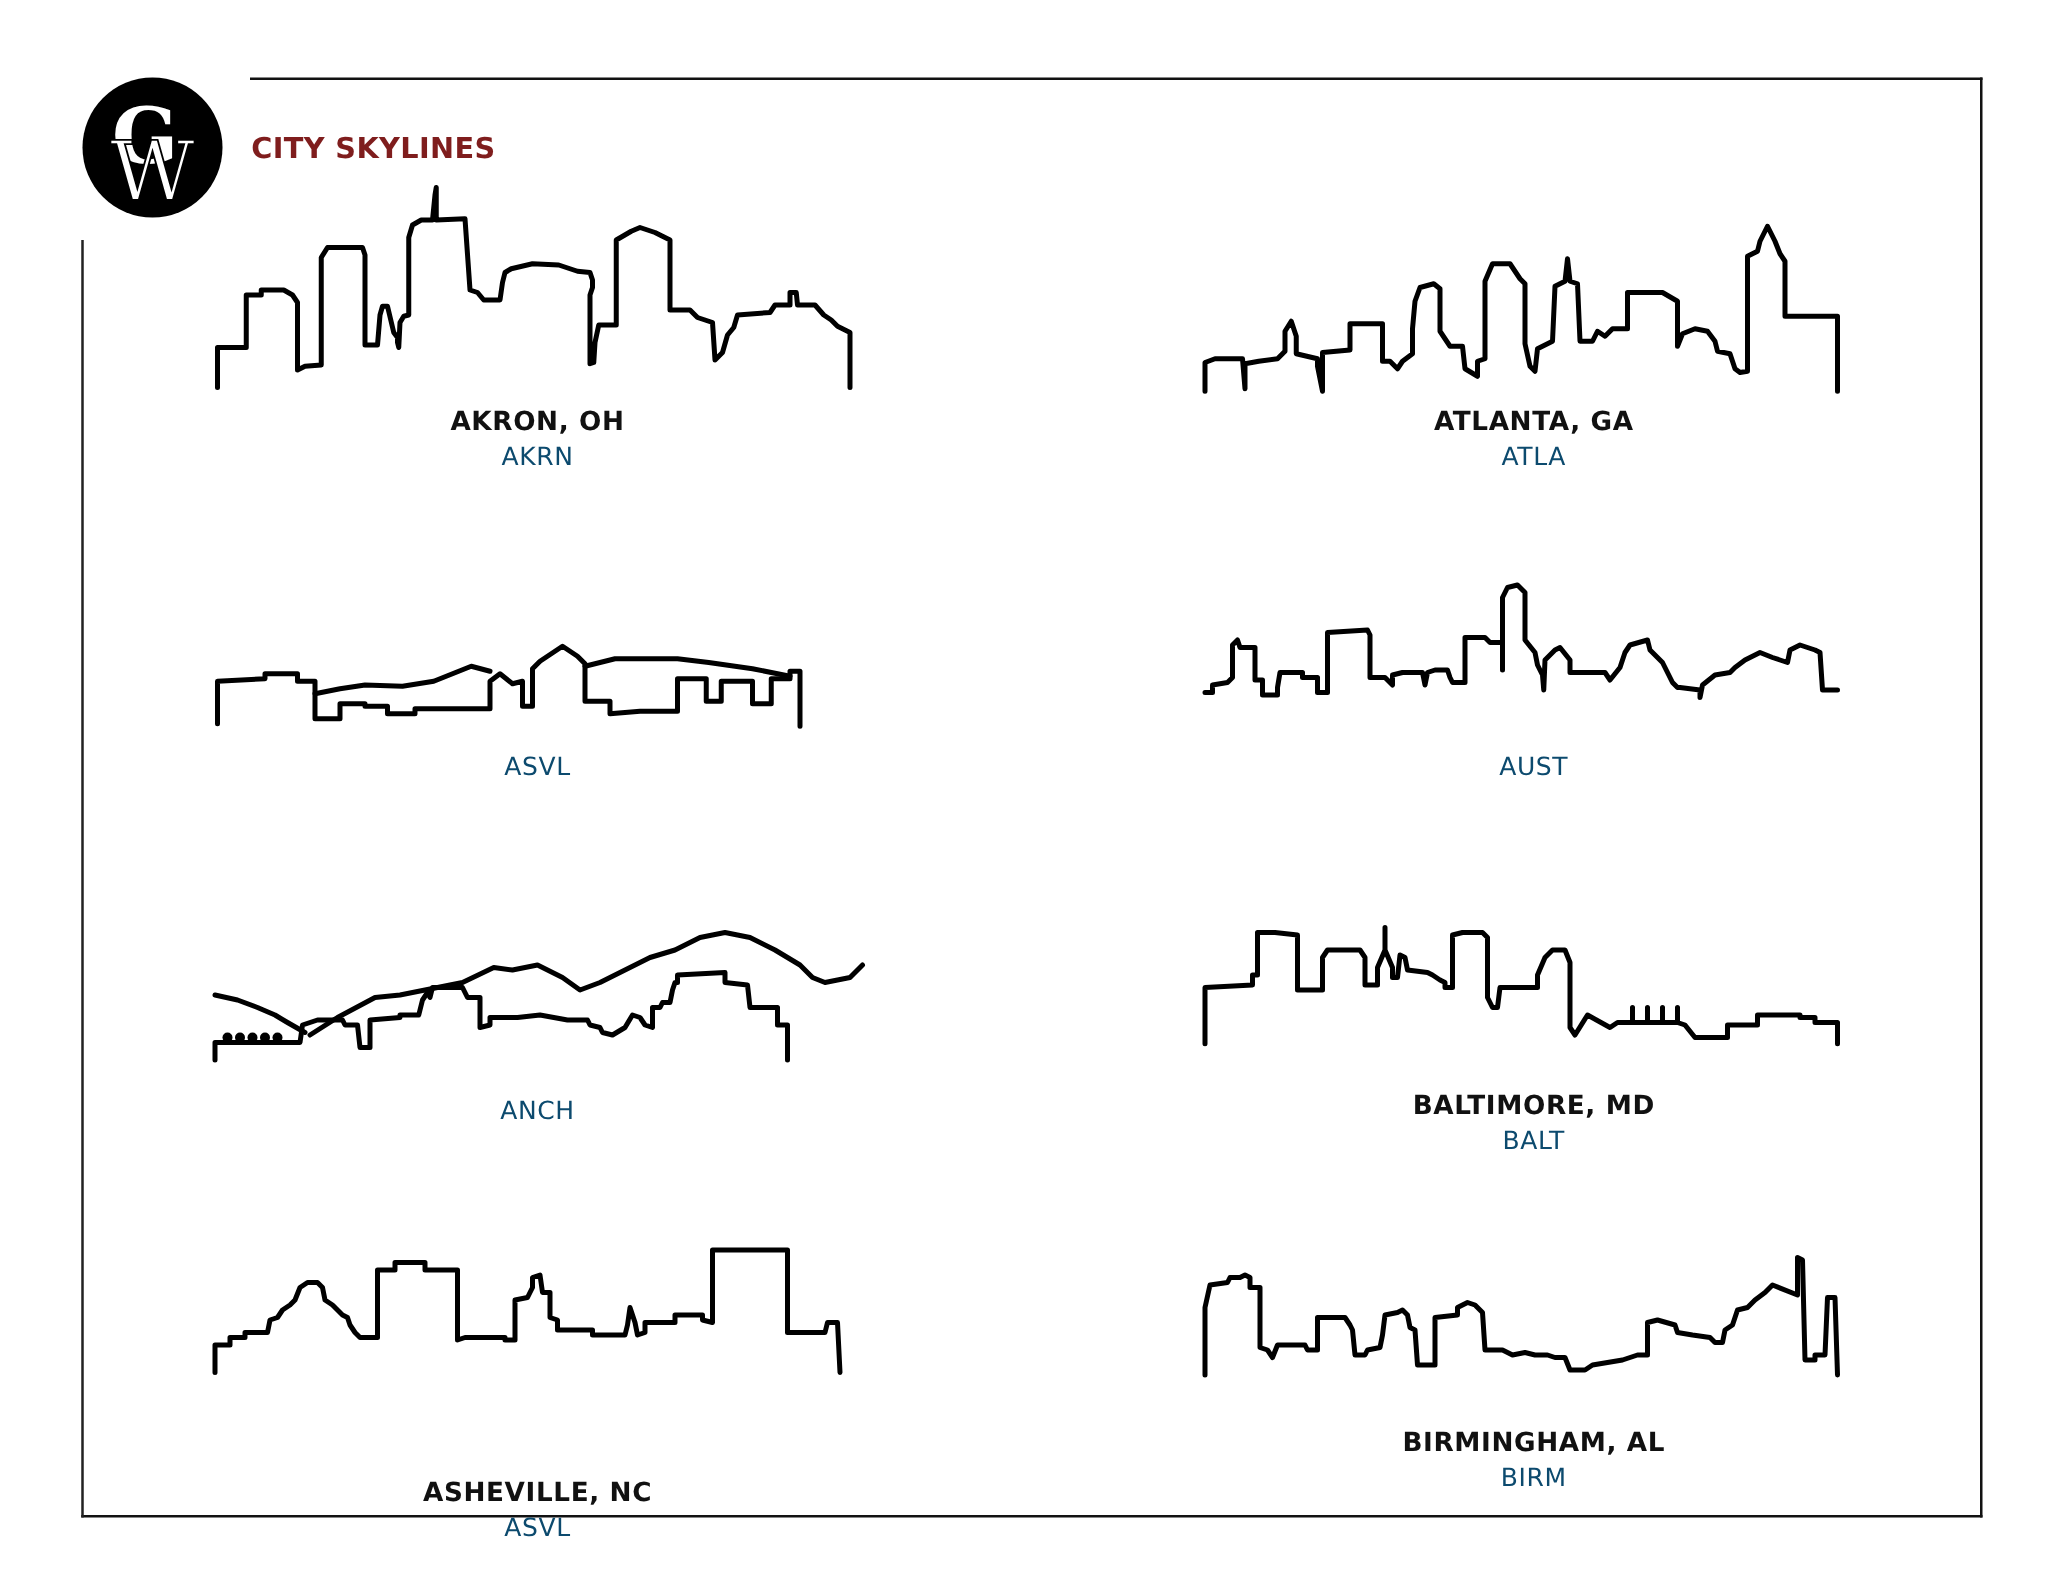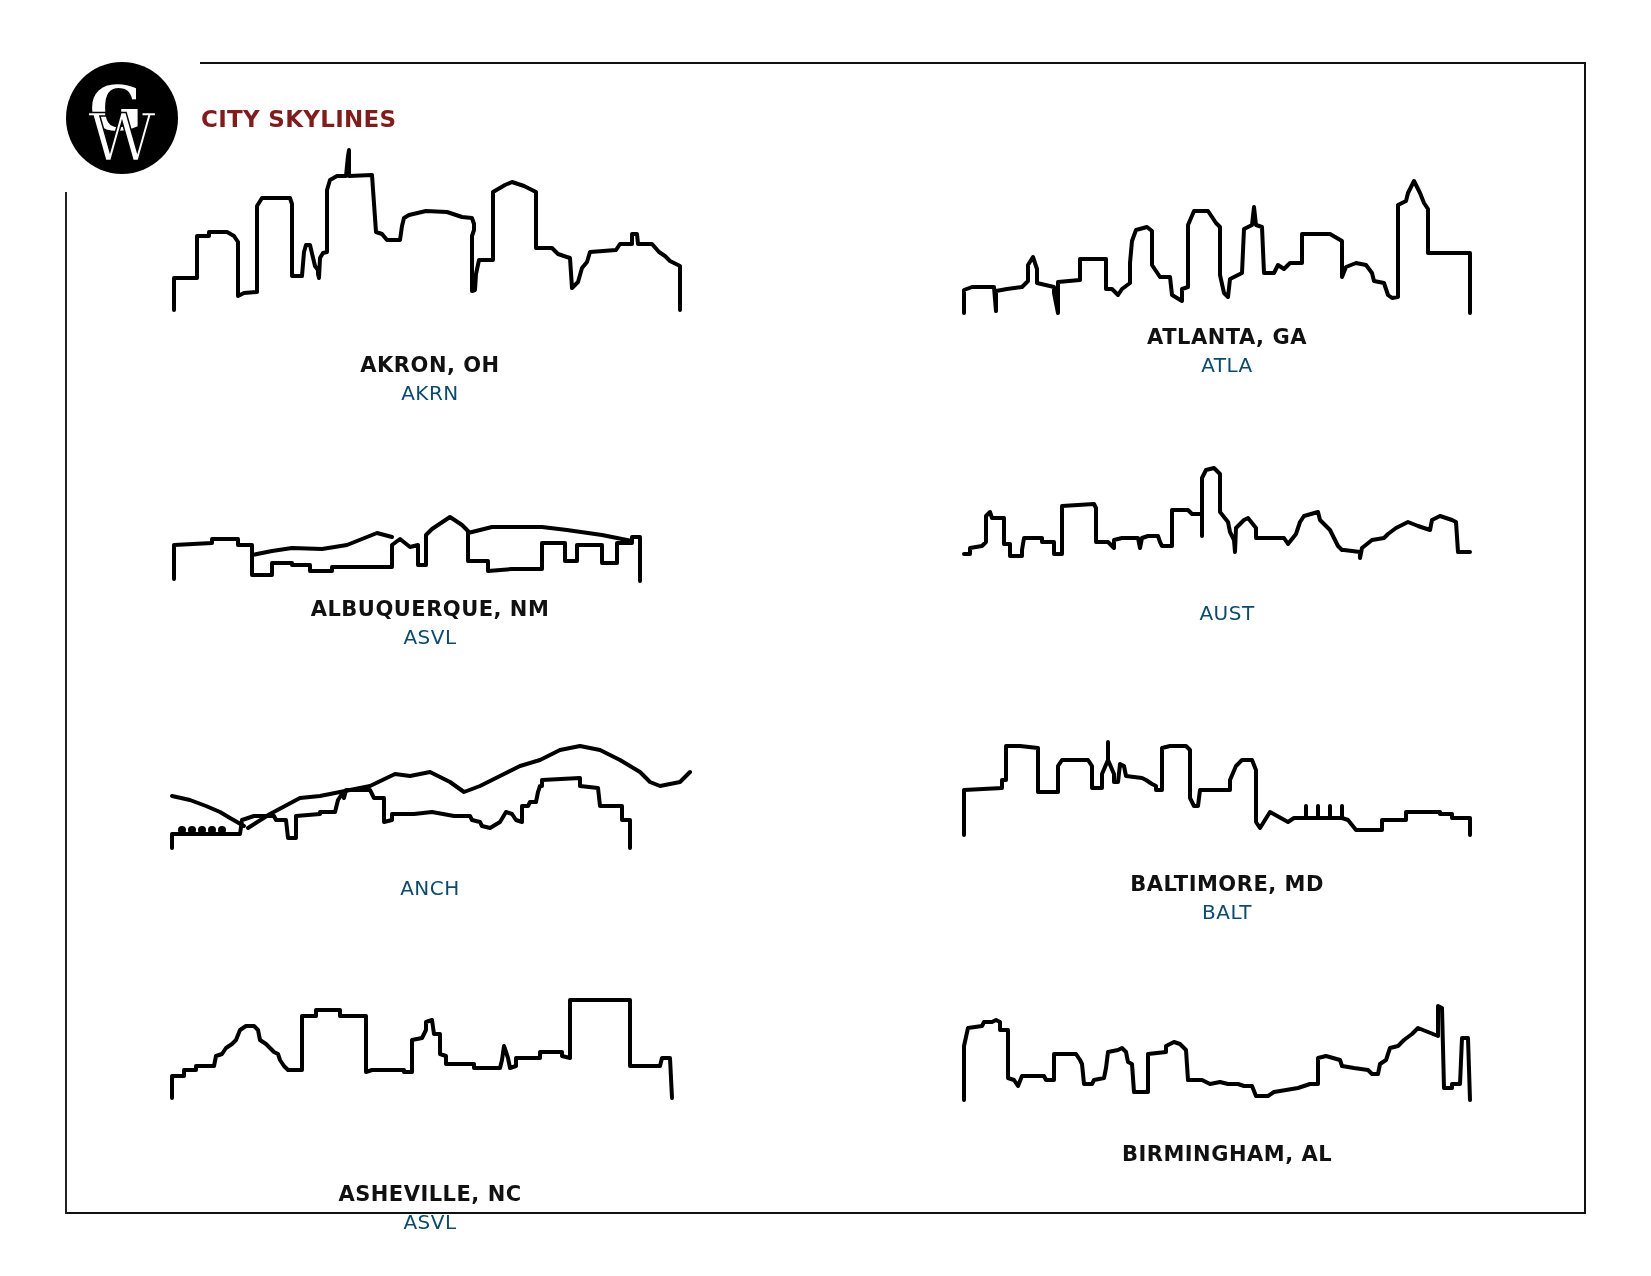--- a/index.html
+++ b/index.html
@@ -32,21 +32,21 @@
     <text x="56" y="98" font-family="DejaVu Serif, serif" font-size="66" fill="#fff" text-anchor="middle" stroke="#000" stroke-width="1.5">W</text>
   </svg>
 </div>
 <div class="title">CITY SKYLINES</div>
 
 <div class="skyline" style="left:172px;top:148px;width:520px;height:165px;">
   <svg viewBox="0 0 520 165">
     <path d="M2,162 L2,130 L25,130 L25,88 L37,88 L37,84 L55,84 L62,88 L66,94 L66,148 L72,145 L85,144 L85,58 L90,50 L118,50 L120,56 L120,128 L130,128 L132,104 L134,97 L138,97 L143,118 L146,122 L146,126 L147,130 L148,110 L151,105 L155,104 L155,42 L158,32 L165,28 L174,28 L176,8 L177,2 L177,28 L200,27 L204,84 L210,86 L215,92 L228,92 L230,78 L232,70 L237,67 L254,63 L275,64 L290,69 L300,70 L302,76 L302,82 L300,88 L300,143 L303,142 L304,126 L307,112 L321,112 L321,44 L333,37 L340,34 L352,38 L364,44 L364,100 L380,100 L386,106 L398,110 L400,140 L406,134 L410,120 L415,114 L418,104 L444,102 L448,96 L460,96 L460,86 L465,86 L466,96 L480,96 L487,104 L493,108 L498,113 L508,118 L508,162"></path>
   </svg>
 </div>
-<div class="label" style="left:180px;top:325px;margin-top:28px;">
+<div class="label" style="left:180px;top:325px;">
   <div class="city">AKRON, OH</div>
   <div class="code">AKRN</div>
 </div>
 
 <div class="skyline" style="left:962px;top:165px;width:510px;height:150px;">
   <svg viewBox="0 0 510 150">
     <path d="M2,148 L2,125 L10,122 L32,122 L34,146 L34,126 L45,124 L60,122 L66,116 L66,100 L71,92 L75,104 L75,118 L92,122 L92,128 L96,148 L96,117 L118,115 L118,94 L144,94 L144,124 L150,124 L156,130 L160,124 L168,118 L168,98 L170,76 L174,65 L185,62 L190,66 L190,100 L198,112 L208,112 L210,130 L220,136 L220,124 L226,122 L226,60 L232,46 L246,46 L254,58 L258,62 L258,110 L262,128 L266,132 L268,114 L280,108 L282,64 L290,60 L292,42 L294,60 L300,62 L302,108 L312,108 L316,100 L322,104 L328,98 L340,98 L340,69 L368,69 L380,76 L380,112 L384,102 L394,98 L404,100 L410,108 L412,116 L422,118 L426,130 L430,133 L436,132 L436,40 L444,36 L446,28 L452,16 L458,28 L462,38 L466,44 L466,88 L508,88 L508,148"></path>
   </svg>
 </div>
 <div class="label" style="left:977px;top:325px;">
@@ -55,21 +55,20 @@
 </div>
 
 <div class="skyline" style="left:172px;top:515px;width:520px;height:70px;">
   <svg viewBox="0 0 520 70">
     <path d="M2,64 L2,30 L40,28 L40,24 L66,24 L66,30 L80,30 L80,60 L100,60 L100,48 L120,48 L120,50 L138,50 L138,56 L160,56 L160,52 L220,52 L220,30 L228,24 L238,32 L246,30 L246,50 L254,50 L254,20 L260,14 L278,2 L290,10 L296,16 L296,46 L316,46 L316,56 L340,54 L370,54 L370,28 L393,28 L393,46 L405,46 L405,30 L430,30 L430,48 L445,48 L445,28 L460,28 L460,22 L468,22 L468,66"></path>
     <path d="M80,40 L100,36 L120,33 L150,34 L175,30 L205,18 L220,22"></path>
     <path d="M296,18 L320,12 L345,12 L370,12 L395,15 L430,20 L460,26"></path>
   </svg>
 </div>
 <div class="label" style="left:180px;top:597px;">
-  <div class="city">ALBUQUERQUE, NM</div>
   <div class="code">ASVL</div>
 </div>
 
 <div class="skyline" style="left:962px;top:462px;width:510px;height:100px;">
   <svg viewBox="0 0 510 100">
     <path d="M2,92 L8,92 L8,86 L20,84 L24,80 L24,54 L28,50 L30,56 L42,56 L42,82 L48,82 L48,94 L60,94 L60,88 L62,76 L80,76 L80,80 L92,80 L92,92 L100,92 L100,44 L132,42 L134,46 L134,80 L146,80 L152,86 L152,78 L160,76 L176,76 L178,86 L180,76 L186,74 L196,74 L198,80 L200,84 L210,84 L210,48 L226,48 L230,52 L240,52 L240,74 L240,16 L244,8 L252,6 L258,12 L258,50 L266,60 L268,70 L272,78 L273,90 L274,66 L282,58 L286,56 L294,66 L294,76 L322,76 L326,82 L334,72 L338,60 L342,54 L356,50 L358,58 L368,68 L372,76 L376,84 L380,88 L382,88 L398,90 L398,96 L400,86 L410,78 L422,76 L426,72 L434,66 L446,60 L456,64 L462,66 L468,68 L470,58 L478,54 L490,58 L494,60 L496,90 L508,90"></path>
   </svg>
 </div>
 <div class="label" style="left:977px;top:597px;">
   <div class="code">AUST</div>
@@ -111,13 +110,14 @@
   <div class="code">ASVL</div>
 </div>
 
 <div class="skyline" style="left:962px;top:1004px;width:510px;height:100px;">
   <svg viewBox="0 0 510 100">
     <path d="M2,96 L2,42 L6,24 L20,22 L22,18 L30,18 L34,16 L38,18 L38,26 L46,26 L46,74 L52,76 L56,82 L60,72 L82,72 L84,76 L92,76 L92,50 L114,50 L118,56 L120,60 L122,80 L130,80 L132,76 L142,74 L144,64 L146,48 L156,46 L160,44 L164,48 L166,58 L170,60 L172,88 L186,88 L186,50 L204,48 L204,42 L212,38 L218,40 L224,46 L226,76 L240,76 L248,80 L258,78 L266,80 L276,80 L282,82 L290,82 L294,92 L306,92 L312,88 L324,86 L336,84 L348,80 L356,80 L356,54 L364,52 L378,56 L380,62 L392,64 L406,66 L410,70 L416,70 L418,60 L424,56 L428,44 L436,42 L442,36 L450,30 L456,24 L476,32 L476,2 L480,4 L482,84 L490,84 L490,80 L498,80 L500,34 L506,34 L508,96"></path>
   </svg>
 </div>
 <div class="label" style="left:977px;top:1142px;">
   <div class="city">BIRMINGHAM, AL</div>
+  <div class="code">BIRM</div>
 </div>
 
 </body></html>

